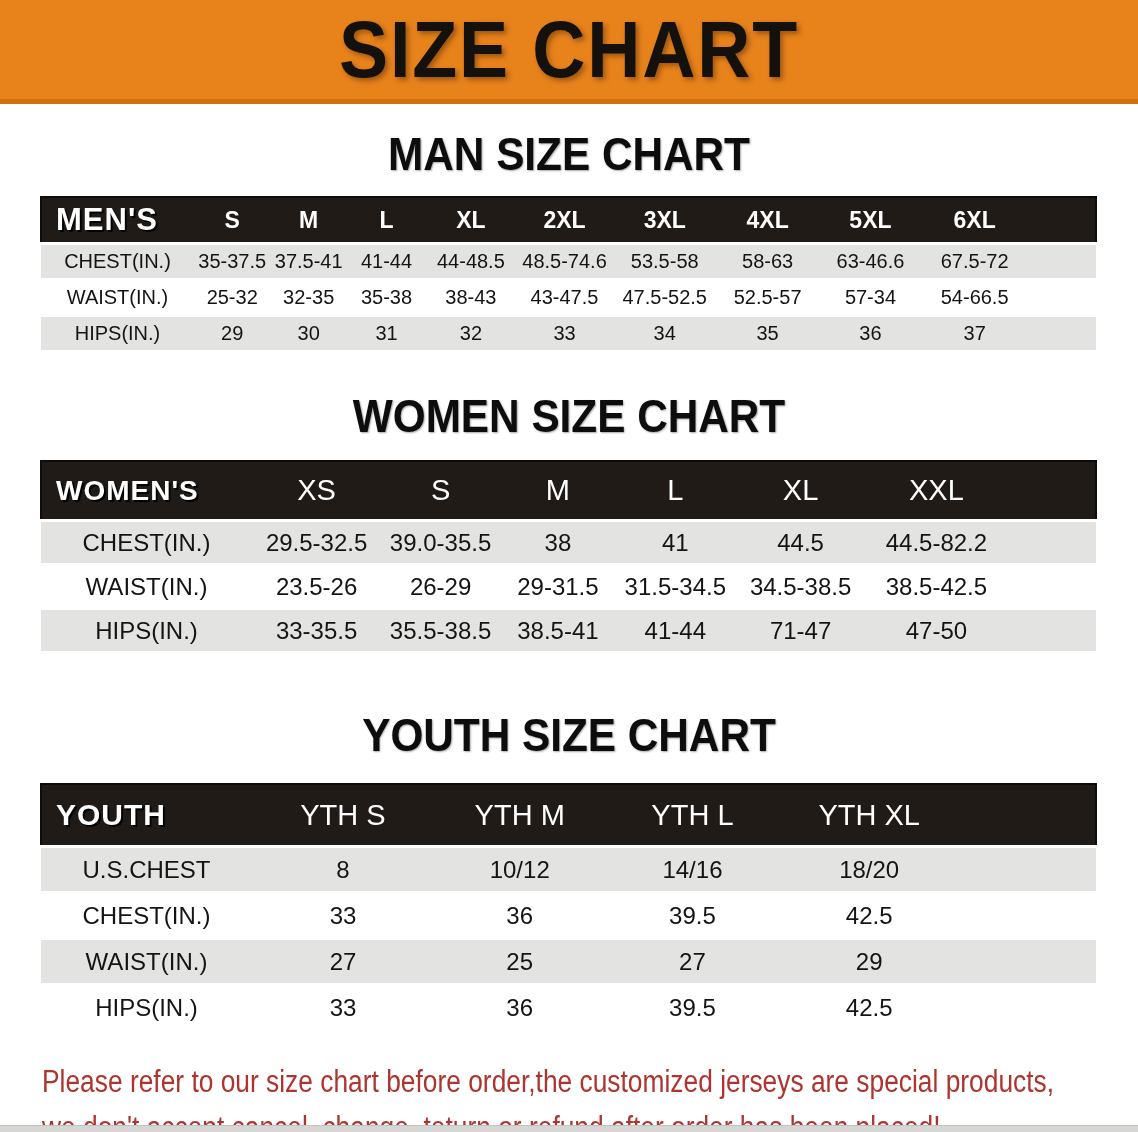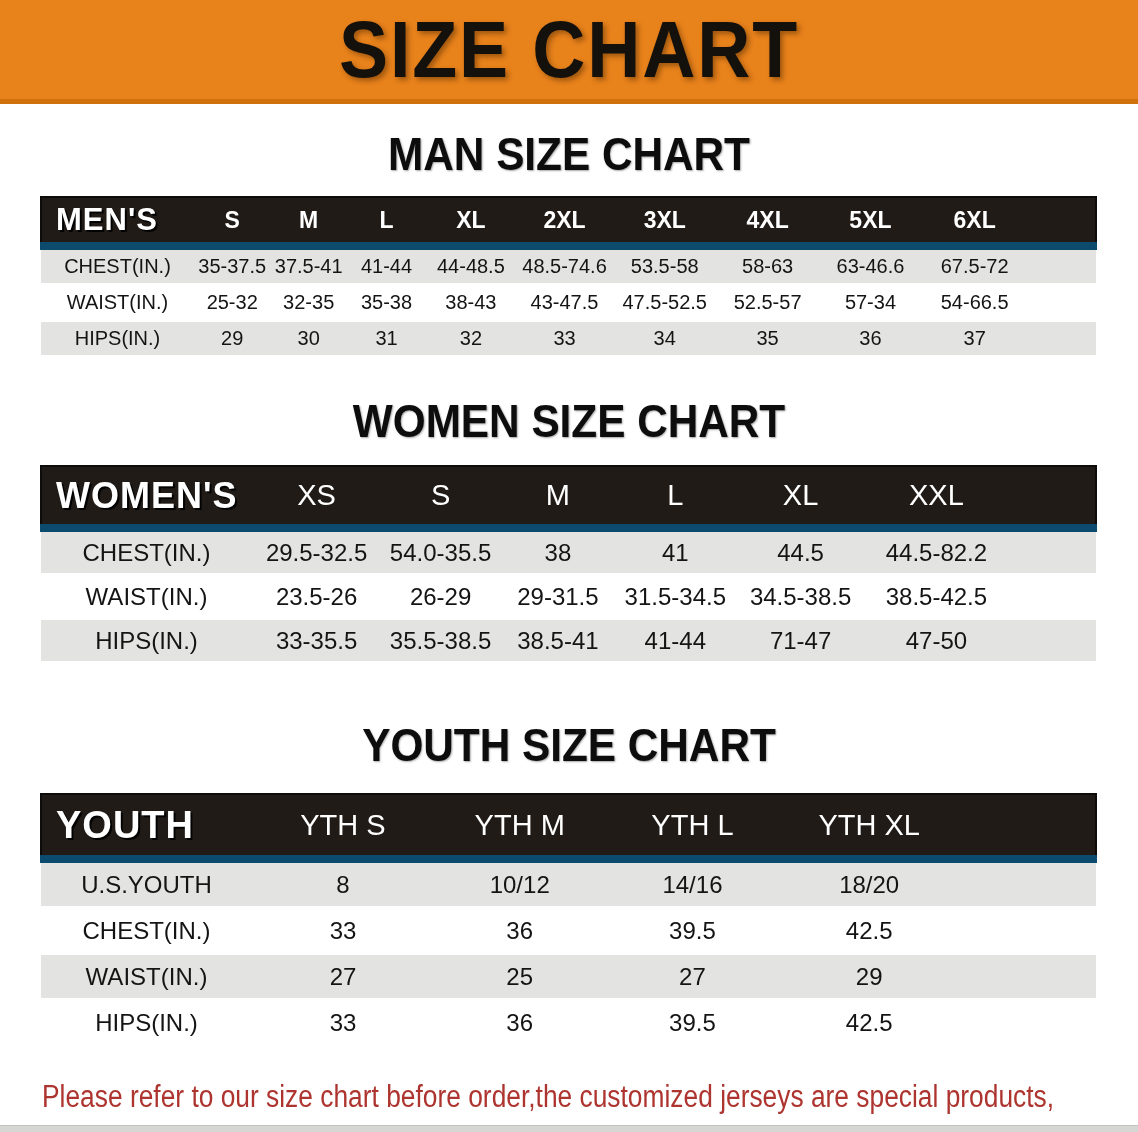--- a/index.html
+++ b/index.html
@@ -21,33 +21,33 @@
   .h-women{margin-top:36px;}
   .h-youth{margin-top:54px;}
 
   
   table.size-table{border-collapse:collapse;margin-left:40px;width:1057px;table-layout:fixed;}
   table.men{margin-top:12px;}
   table.women{margin-top:14px;}
   table.youth{margin-top:18px;}
 
   tr.bar td{background:#201B17;color:#ffffff;text-align:center;
-            border-top:2px solid #0e0c0a;border-bottom:8px solid #0c4a6e;}
+            border-top:2px solid #0e0c0a;border-bottom:1px solid #0c4a6e;}
   tr.bar td:first-child{border-left:2px solid #0e0c0a;text-align:left;padding-left:14px;}
   tr.bar td:last-child{border-right:2px solid #0e0c0a;}
 
   .men  tr.bar td{height:42px;font-size:23px;font-weight:bold;}
   .women tr.bar td{height:55px;font-size:29px;font-weight:normal;}
   .youth tr.bar td{height:58px;font-size:29px;font-weight:normal;}
 
   .bar-label{font-weight:bold;letter-spacing:1px;
              text-shadow:2px 2px 0 rgba(0,0,0,0.9);}
   .men  .bar-label{font-size:31px;}
-  .women .bar-label{font-size:36px;}
-  .youth .bar-label{font-size:38px;margin-top:25px;}
+  .women .bar-label{font-size:28px;}
+  .youth .bar-label{font-size:30px;margin-top:25px;}
 
   tr.row td{text-align:center;border-top:3px solid #ffffff;color:#141414;}
   tr.g td{background:#E3E4E2;}
   tr.w td{background:#ffffff;}
   .men  tr.row td{height:31px;font-size:20px;}
   .women tr.row td{height:39px;font-size:24px;}
   .youth tr.row td{height:41px;font-size:24px;}
   .men  td.rlabel{font-size:21px;}
   .women td.rlabel{font-size:24px;}
   .youth td.rlabel{font-size:24px;}
@@ -159,21 +159,21 @@
     <td>S</td>
     <td>M</td>
     <td>L</td>
     <td>XL</td>
     <td>XXL</td>
     <td></td>
   </tr>
   <tr class="row g">
     <td class="rlabel">CHEST(IN.)</td>
     <td>29.5-32.5</td>
-    <td>54.0-35.5</td>
+    <td>39.0-35.5</td>
     <td>38</td>
     <td>41</td>
     <td>44.5</td>
     <td>44.5-82.2</td>
     <td></td>
   </tr>
   <tr class="row w">
     <td class="rlabel">WAIST(IN.)</td>
     <td>23.5-26</td>
     <td>26-29</td>
@@ -210,21 +210,21 @@
   <tbody>
       <tr class="bar">
     <td><span class="bar-label">YOUTH</span></td>
     <td>YTH S</td>
     <td>YTH M</td>
     <td>YTH L</td>
     <td>YTH XL</td>
     <td></td>
   </tr>
   <tr class="row g">
-    <td class="rlabel">U.S.YOUTH</td>
+    <td class="rlabel">U.S.CHEST</td>
     <td>8</td>
     <td>10/12</td>
     <td>14/16</td>
     <td>18/20</td>
     <td></td>
   </tr>
   <tr class="row w">
     <td class="rlabel">CHEST(IN.)</td>
     <td>33</td>
     <td>36</td>

